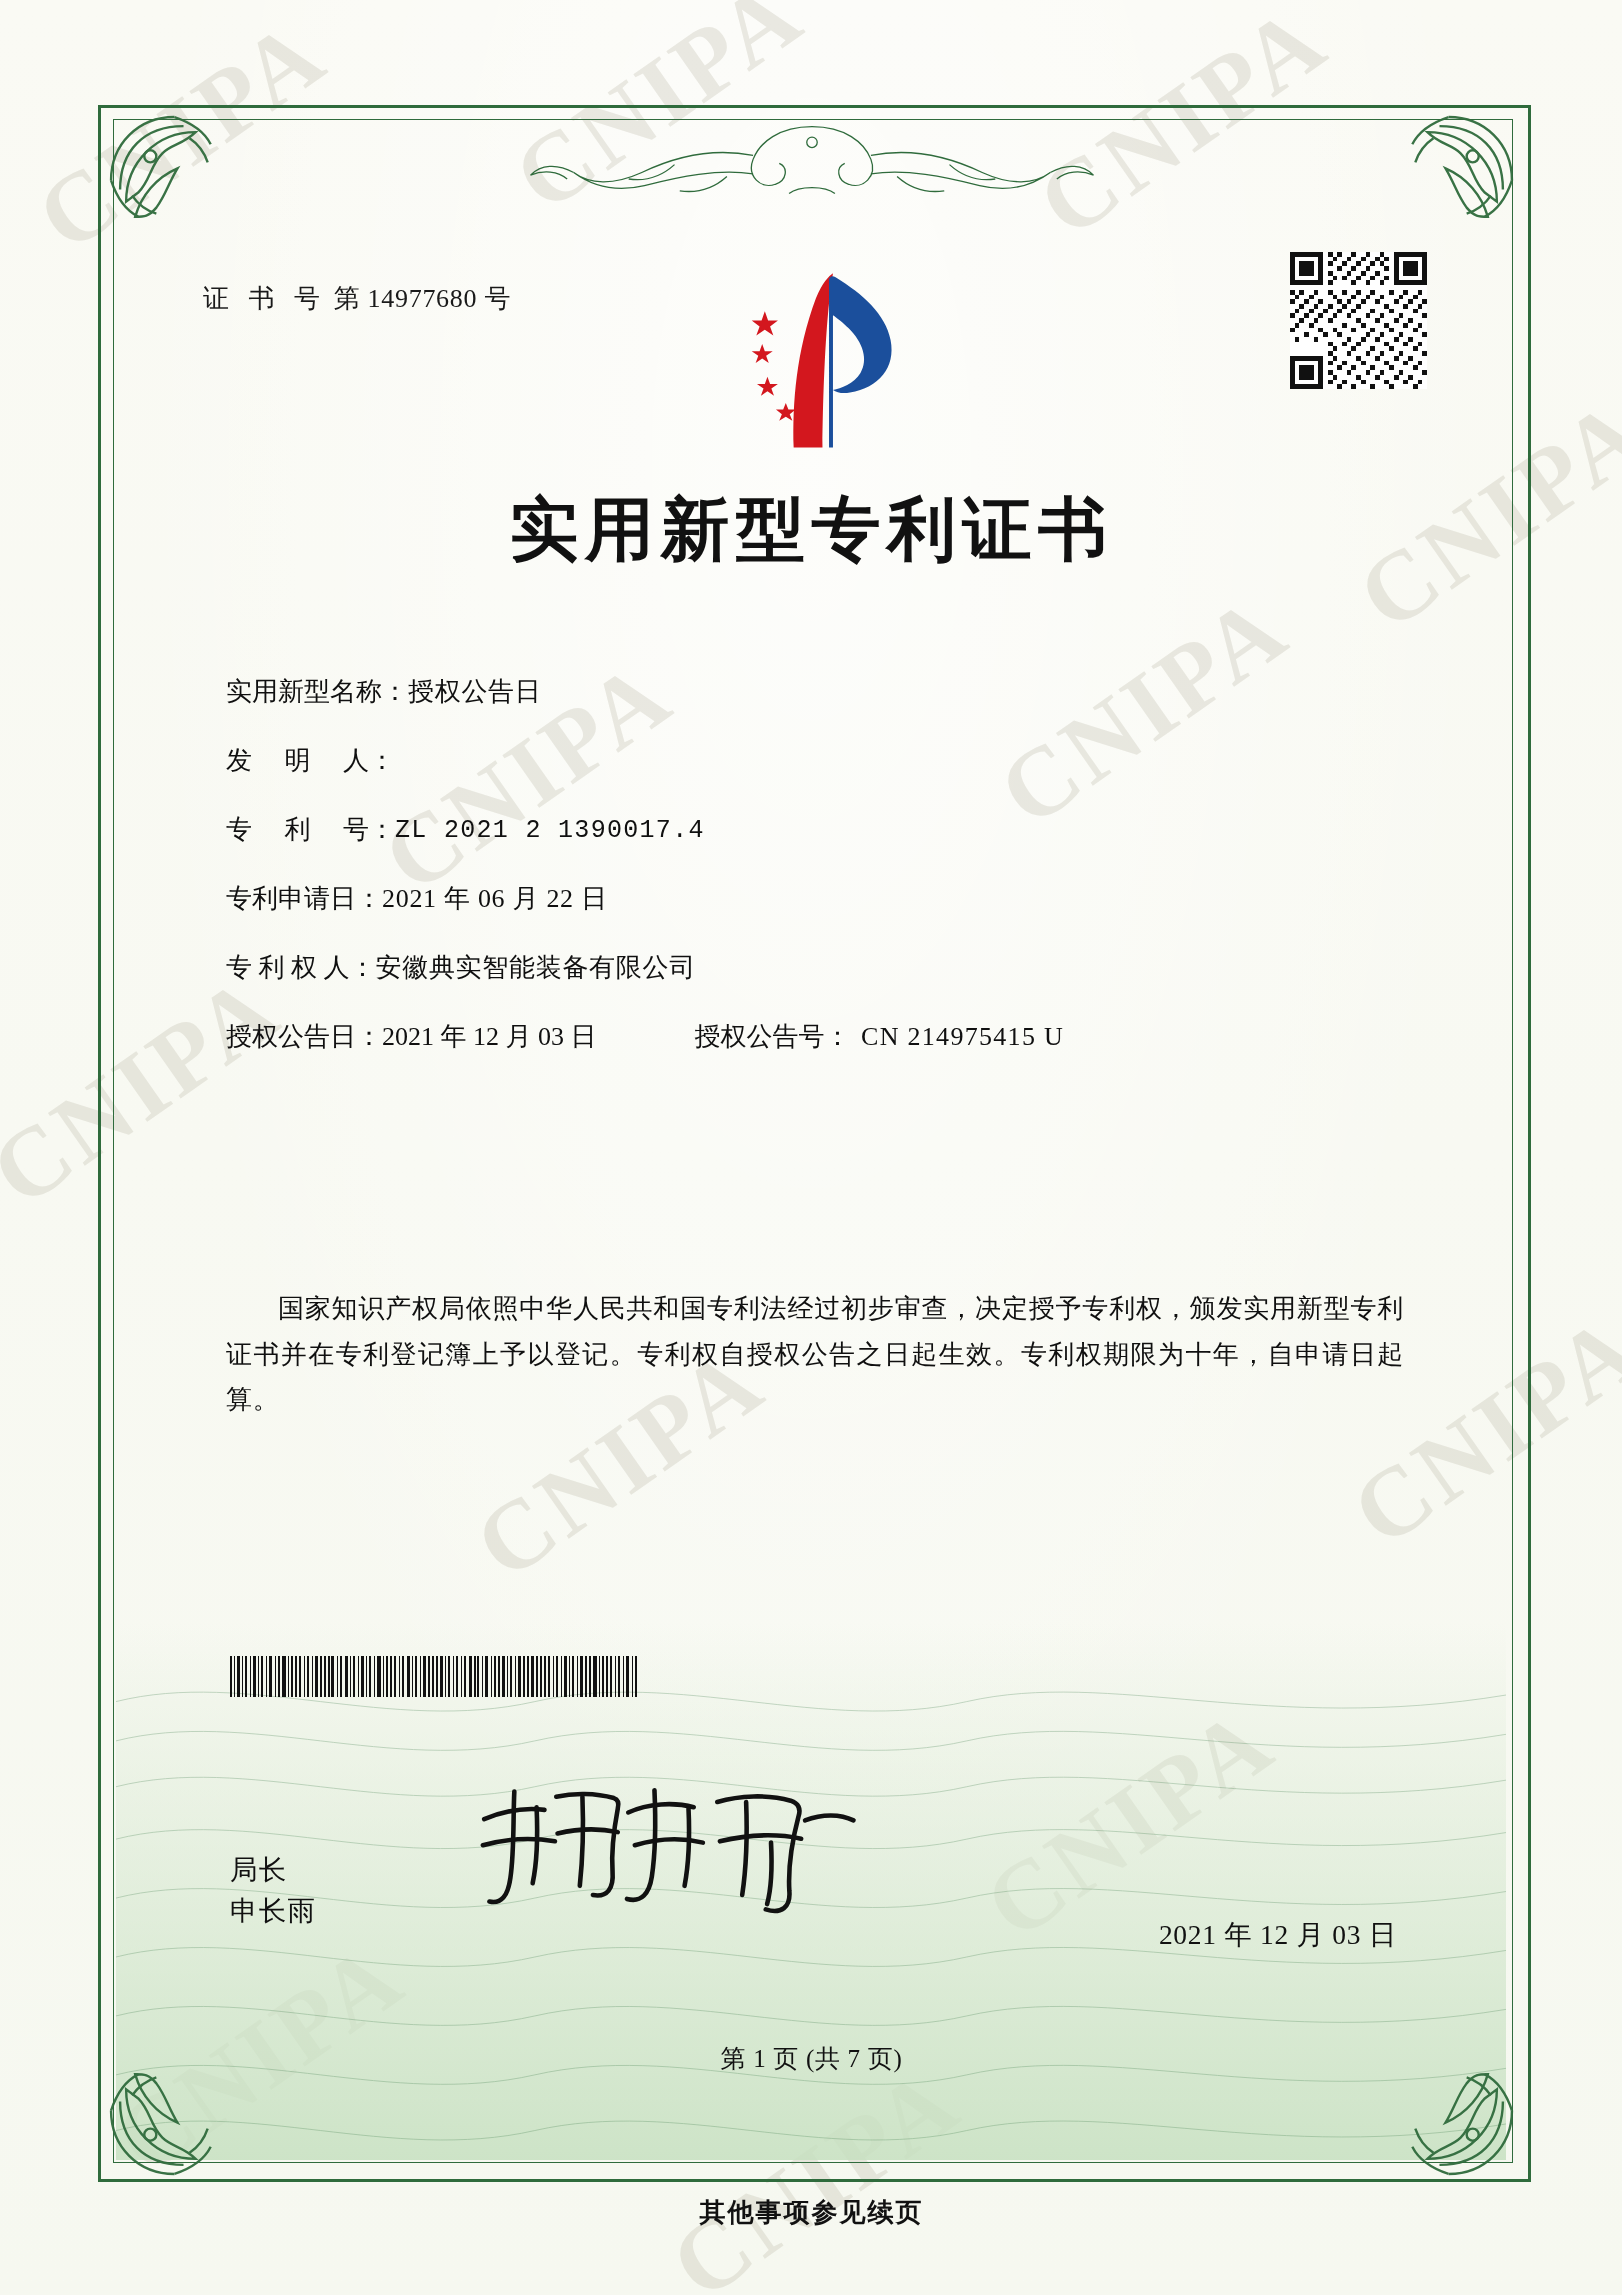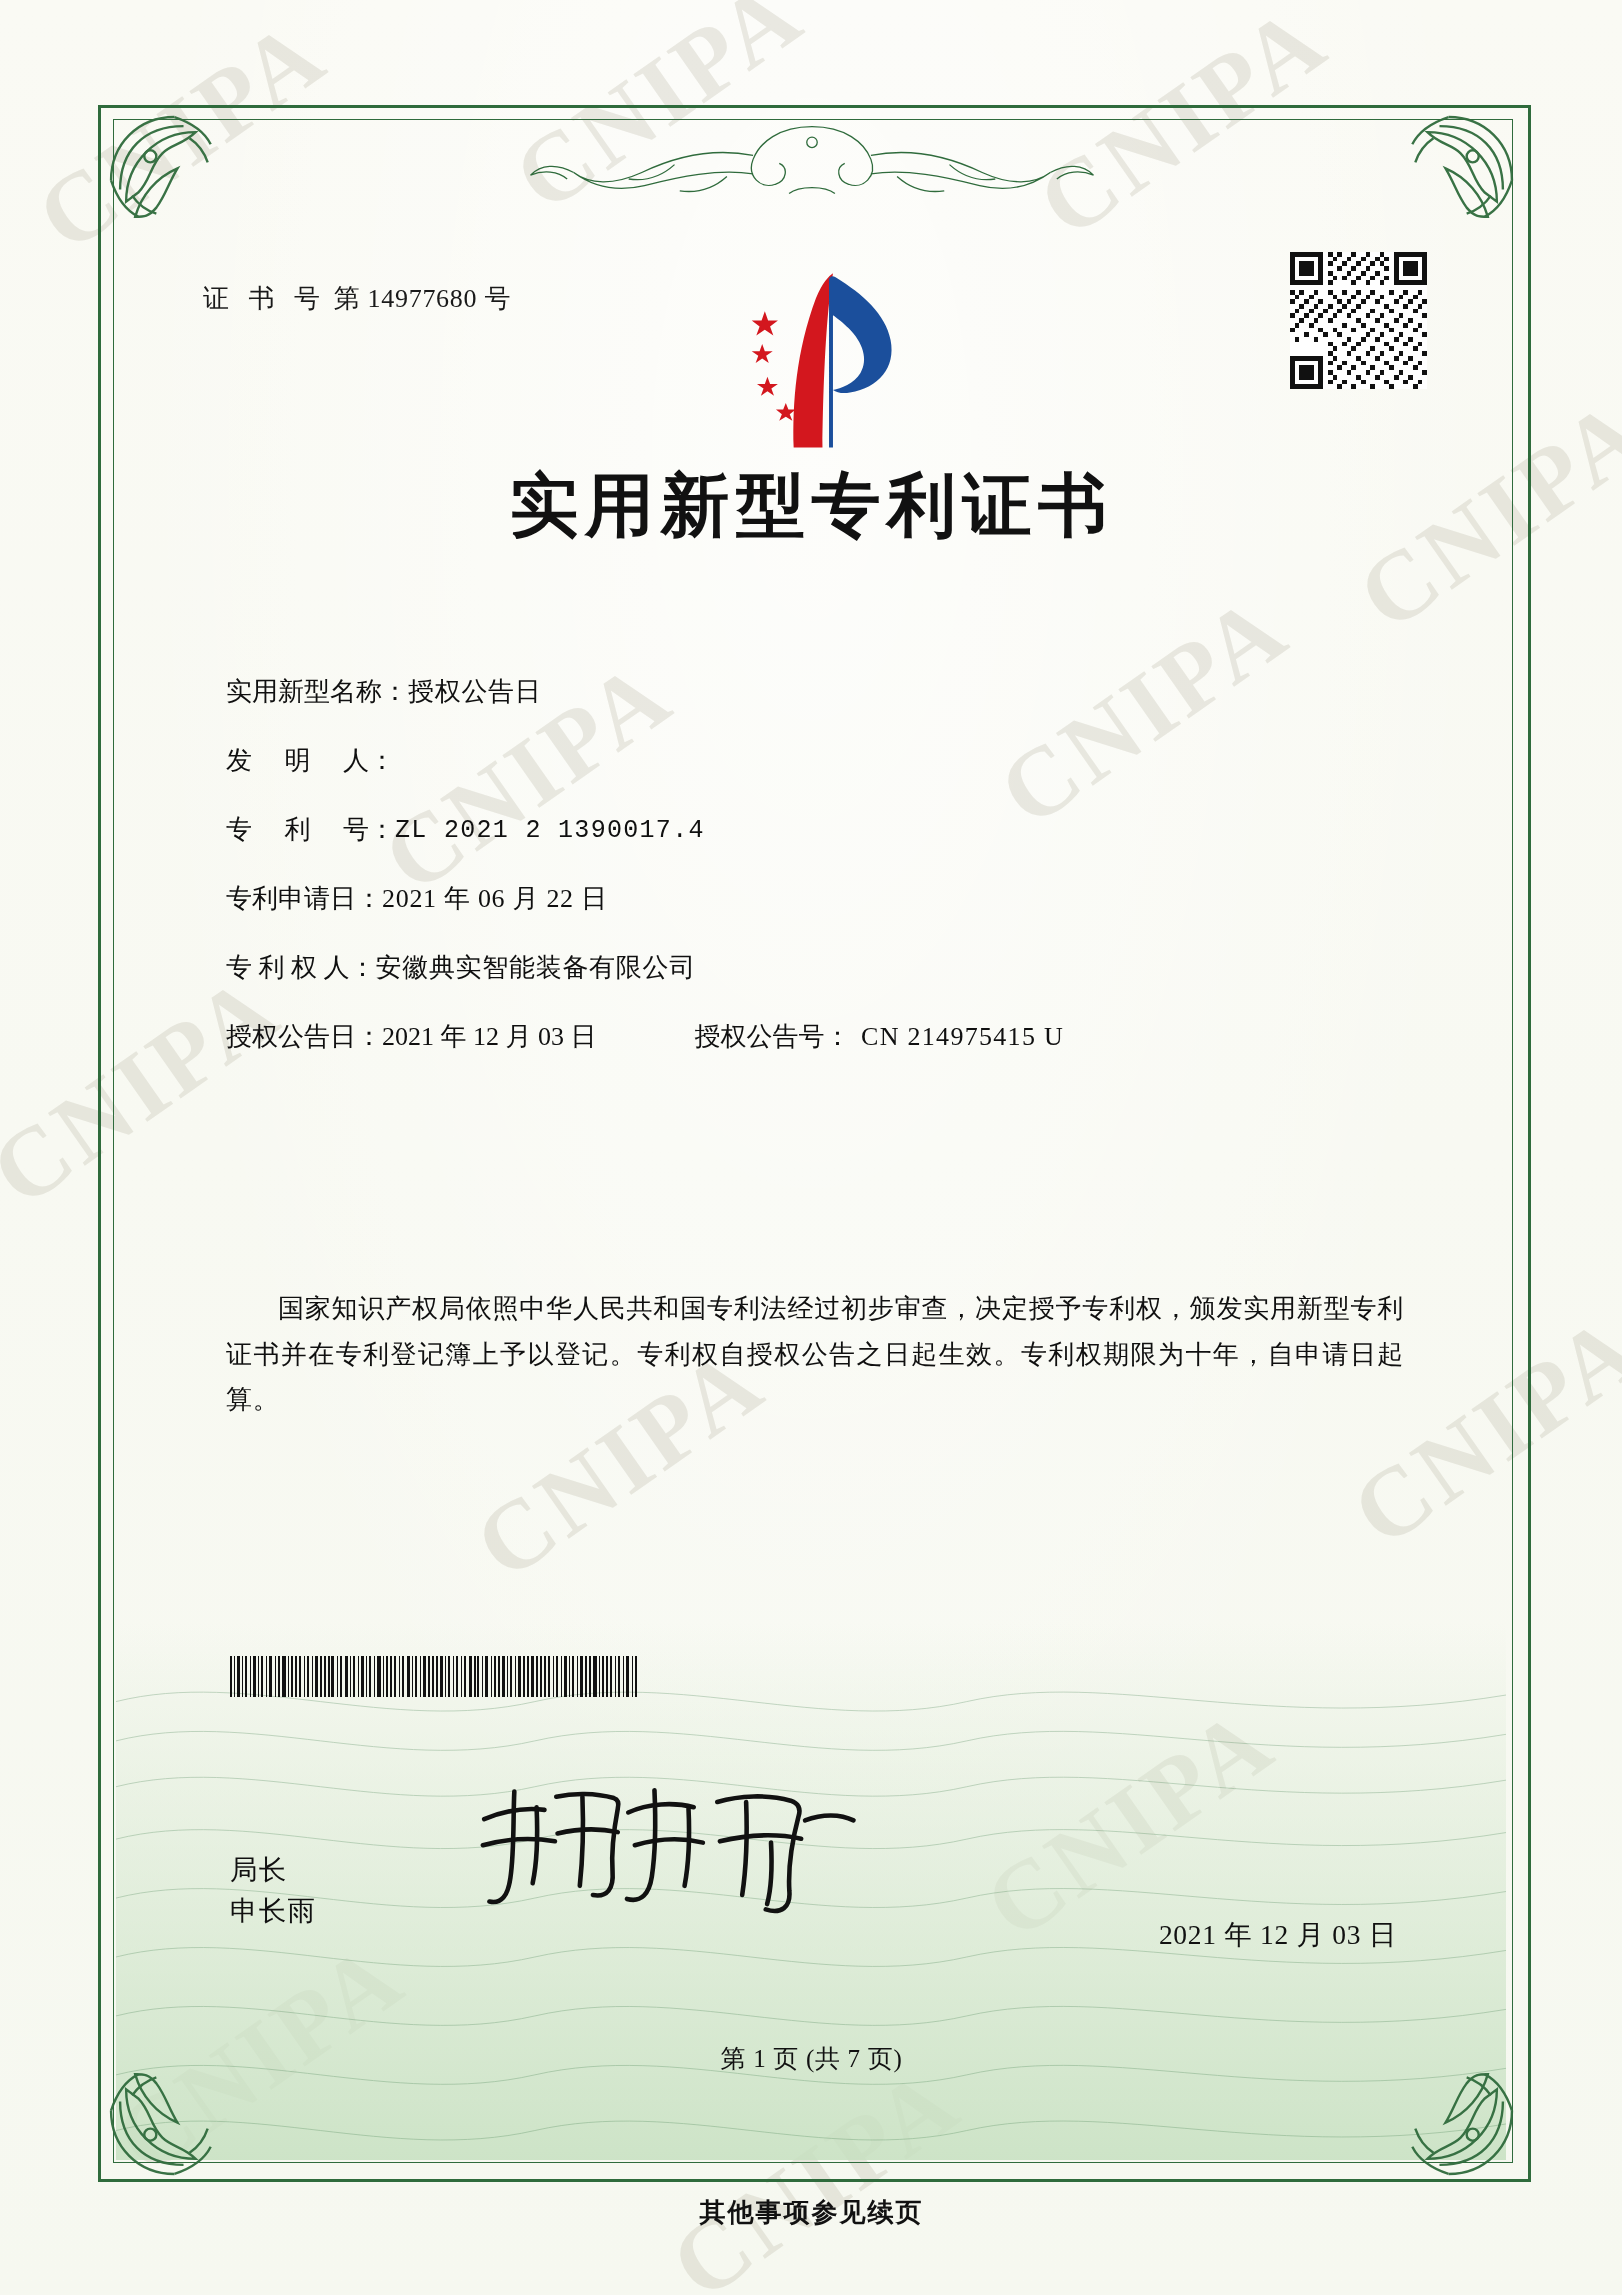--- a/index.html
+++ b/index.html
@@ -145,21 +145,21 @@
     top: 272px;
     transform: translateX(-50%);
     width: 236px;
     height: 190px;
   }
 
   .title {
     position: absolute;
     left: 0;
     right: 0;
-    top: 460px;
+    top: 484px;
     text-align: center;
     font-size: 69px;
     font-weight: bold;
     letter-spacing: 6.5px;
     color: #111;
     font-family: "DejaVu Serif", "Liberation Serif", serif;
   }
 
   
   .fields {

